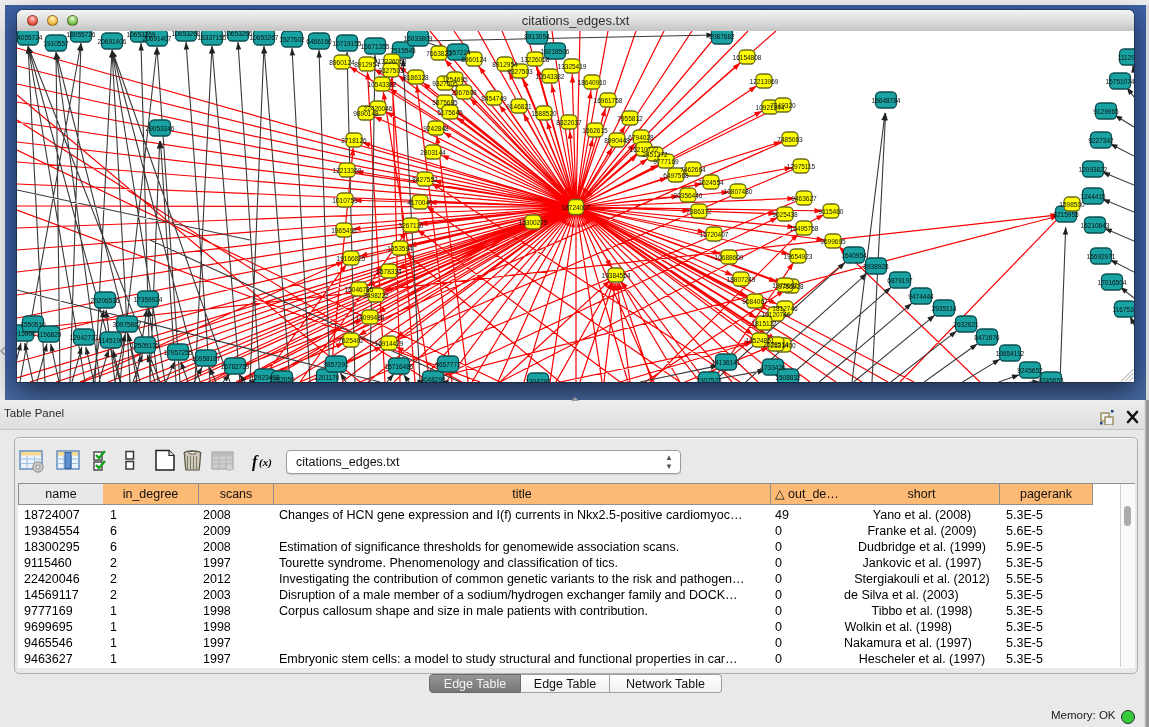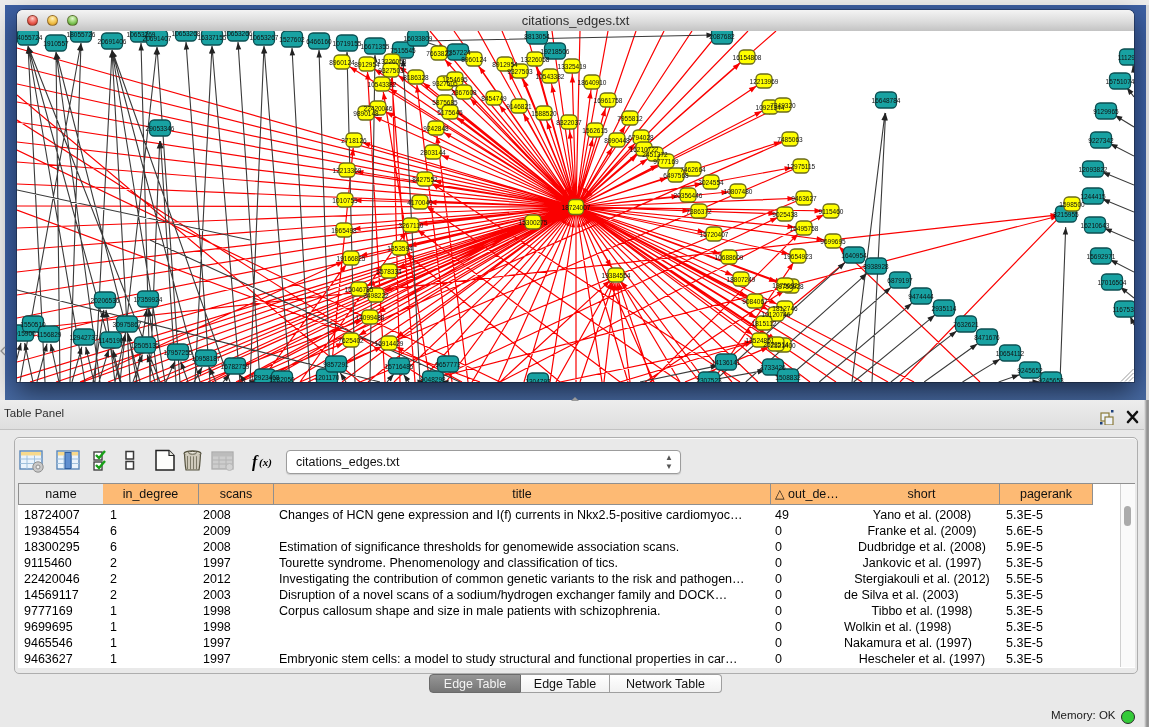--- a/index.html
+++ b/index.html
@@ -486,21 +486,21 @@
     <span style="left:775px">0</span>
     <span style="left:844px;width:156px;text-align:center">Franke et al. (2009)</span>
     <span style="left:1006px">5.6E-5</span>
   </div>
 <div class="tr" style="top:540px">
     <span style="left:24px">18300295</span>
     <span style="left:110px">6</span>
     <span style="left:203px">2008</span>
     <span style="left:279px">Estimation of significance thresholds for genomewide association scans.</span>
     <span style="left:775px">0</span>
-    <span style="left:844px;width:156px;text-align:center">Dudbridge et al. (2008)</span>
+    <span style="left:844px;width:156px;text-align:center">Dudbridge et al. (1999)</span>
     <span style="left:1006px">5.9E-5</span>
   </div>
 <div class="tr" style="top:556px">
     <span style="left:24px">9115460</span>
     <span style="left:110px">2</span>
     <span style="left:203px">1997</span>
     <span style="left:279px">Tourette syndrome. Phenomenology and classification of tics.</span>
     <span style="left:775px">0</span>
     <span style="left:844px;width:156px;text-align:center">Jankovic et al. (1997)</span>
     <span style="left:1006px">5.3E-5</span>
@@ -511,40 +511,40 @@
     <span style="left:203px">2012</span>
     <span style="left:279px">Investigating the contribution of common genetic variants to the risk and pathogen…</span>
     <span style="left:775px">0</span>
     <span style="left:844px;width:156px;text-align:center">Stergiakouli et al. (2012)</span>
     <span style="left:1006px">5.5E-5</span>
   </div>
 <div class="tr" style="top:588px">
     <span style="left:24px">14569117</span>
     <span style="left:110px">2</span>
     <span style="left:203px">2003</span>
-    <span style="left:279px">Disruption of a novel scans of a sodium/hydrogen exchanger family and DOCK…</span>
+    <span style="left:279px">Disruption of a male member of a sodium/hydrogen exchanger family and DOCK…</span>
     <span style="left:775px">0</span>
     <span style="left:844px;width:156px;text-align:left">de Silva et al. (2003)</span>
     <span style="left:1006px">5.3E-5</span>
   </div>
 <div class="tr" style="top:604px">
     <span style="left:24px">9777169</span>
     <span style="left:110px">1</span>
     <span style="left:203px">1998</span>
-    <span style="left:279px">Corpus callosum shape and size in male patients with schizophrenia.</span>
+    <span style="left:279px">Corpus callosum shape and size in male patients with contribution.</span>
     <span style="left:775px">0</span>
     <span style="left:844px;width:156px;text-align:center">Tibbo et al. (1998)</span>
     <span style="left:1006px">5.3E-5</span>
   </div>
 <div class="tr" style="top:620px">
     <span style="left:24px">9699695</span>
     <span style="left:110px">1</span>
     <span style="left:203px">1998</span>
     <span style="left:775px">0</span>
-    <span style="left:844px;width:156px;text-align:left">Wolkin et al. (1998)</span>
+    <span style="left:796px;width:156px;text-align:right">Wolkin et al. (1998)</span>
     <span style="left:1006px">5.3E-5</span>
   </div>
 <div class="tr" style="top:636px">
     <span style="left:24px">9465546</span>
     <span style="left:110px">1</span>
     <span style="left:203px">1997</span>
     <span style="left:775px">0</span>
     <span style="left:844px;width:156px;text-align:left">Nakamura et al. (1997)</span>
     <span style="left:1006px">5.3E-5</span>
   </div>

